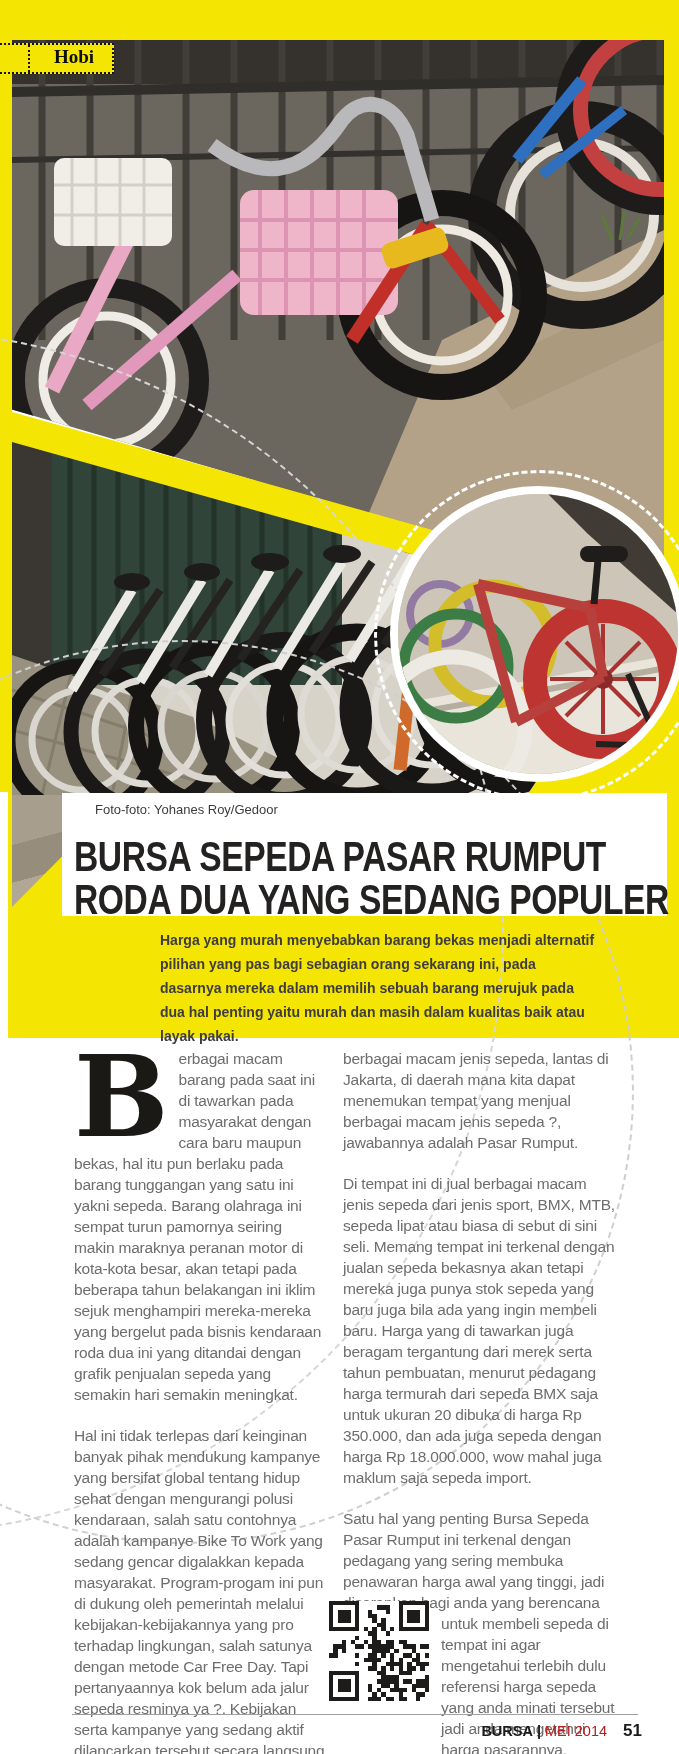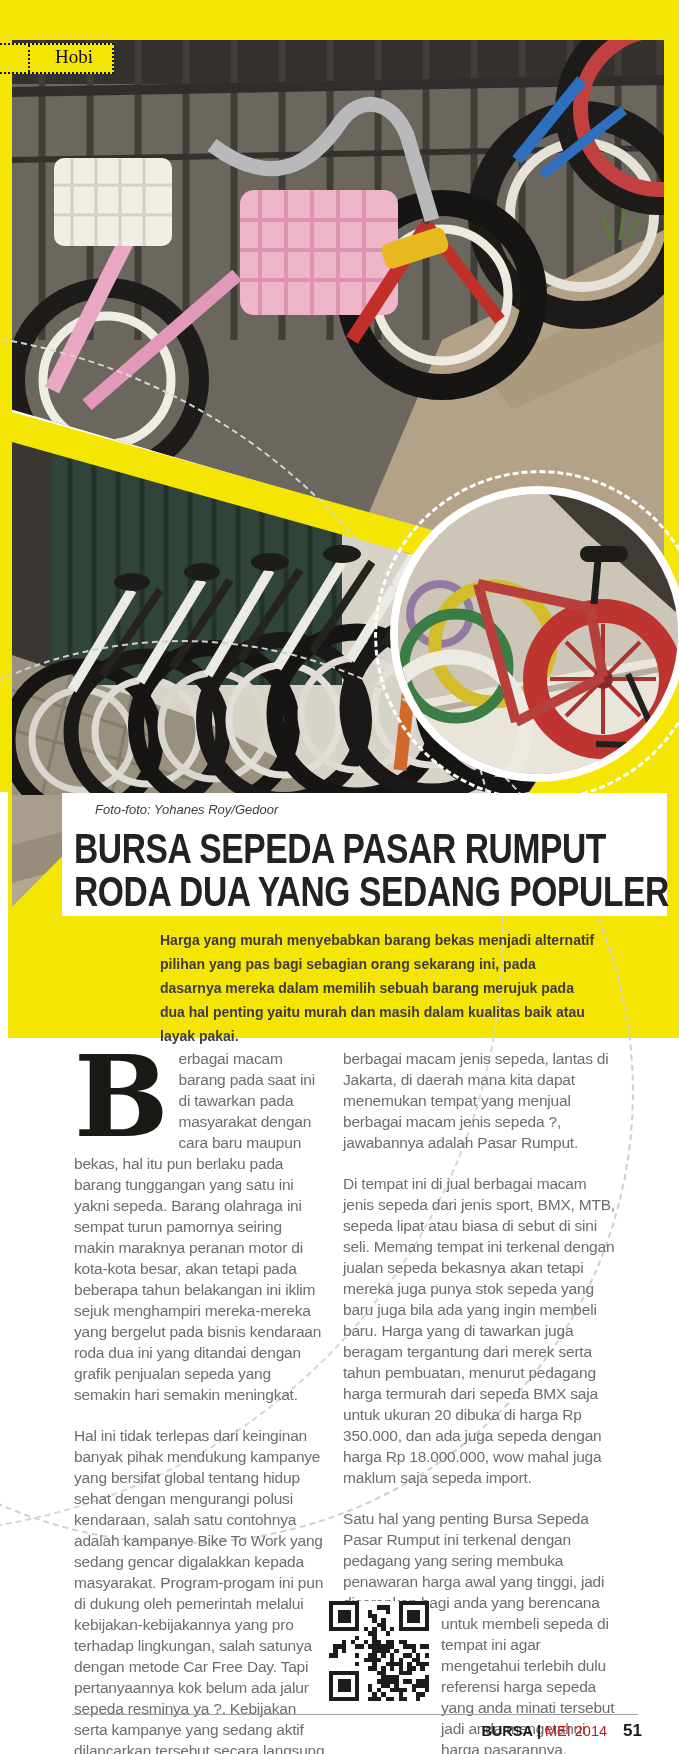--- a/index.html
+++ b/index.html
@@ -10,40 +10,40 @@
   .leftbar{position:absolute;left:0;top:0;width:12px;height:792px;background:#f5e503;z-index:1;}
   .rightbar{position:absolute;left:664px;top:0;width:15px;height:1038px;background:#f5e503;z-index:1;}
   .yellowband{position:absolute;left:8px;top:760px;width:659px;height:278px;background:#f5e503;z-index:1;}
   .yellowwedge{position:absolute;left:545px;top:595px;width:122px;height:200px;background:#f5e503;
         clip-path:polygon(100% 0,100% 100%,0 100%);z-index:3;}
   
   .hobitab{position:absolute;left:0;top:43px;width:112px;height:27px;background:#f5e503;z-index:6;
         border-top:2px dotted #141414;border-right:2px dotted #141414;border-bottom:2px dotted #141414;}
   .hobitab::before{content:"";position:absolute;left:28px;top:0;bottom:0;border-left:2px dotted #141414;}
   .hobitab .hobitxt{position:absolute;left:36px;right:0;top:1px;text-align:center;
-        font-family:"Liberation Serif",serif;font-weight:normal;font-size:19px;color:#0f0e0c;}
+        font-family:"Liberation Serif",serif;font-weight:bold;font-size:19px;color:#0f0e0c;}
   
   .collage{position:absolute;left:12px;top:40px;width:652px;height:755px;z-index:2;
         clip-path:polygon(0 0,100% 0,100% 73%,79% 100%,0 100%);}
   .collage svg{position:absolute;left:0;}
   .photoA{top:0;clip-path:polygon(0 0,100% 0,100% 100%,0 66%);}
   .photoB{top:400px;clip-path:polygon(0 0,100% 42%,100% 100%,0 100%);}
   .stripe{top:0;pointer-events:none;}
   .pavext{position:absolute;left:12px;top:795px;width:50px;height:112px;z-index:2;
         background:linear-gradient(165deg,#a89e8d 0 40%,#978d7c 40% 70%,#b1a795 70%);
         clip-path:polygon(0 0,100% 0,100% 55%,0 100%);}
   
   .insetArc{position:absolute;left:374px;top:470px;width:325px;height:325px;border:3px dashed #ffffff;
         border-radius:50%;z-index:4;}
   .inset{position:absolute;left:390px;top:486px;width:280px;height:280px;border:8px solid #ffffff;
         border-radius:50%;overflow:hidden;z-index:5;background:#ccc5b8;}
   
   .headbox{position:absolute;left:62px;top:793px;width:605px;height:123px;background:#ffffff;z-index:5;
         padding:0;box-sizing:border-box;}
-  .credit{margin:9px 0 10px 33px;font-style:italic;font-size:13px;color:#3c3c3c;}
+  .credit{margin:9px 0 18px 33px;font-size:13px;color:#3c3c3c;}
   .headline{margin-left:12px;font-weight:800;font-size:42px;line-height:43px;color:#242121;
         letter-spacing:-0.5px;transform:scaleX(0.8);transform-origin:left top;white-space:nowrap;}
   
   .lead{position:absolute;left:160px;top:928px;width:436px;z-index:7;
         font-weight:bold;font-size:14px;line-height:24px;color:#3e3d3b;}
   
   .cols{position:absolute;left:74px;top:1048px;width:545px;display:flex;gap:17px;z-index:7;
         font-size:15.5px;line-height:21px;letter-spacing:-0.2px;color:#6e6d6d;}
   .col-l{width:252px;flex:none;}
   .col-r{width:276px;flex:none;}

